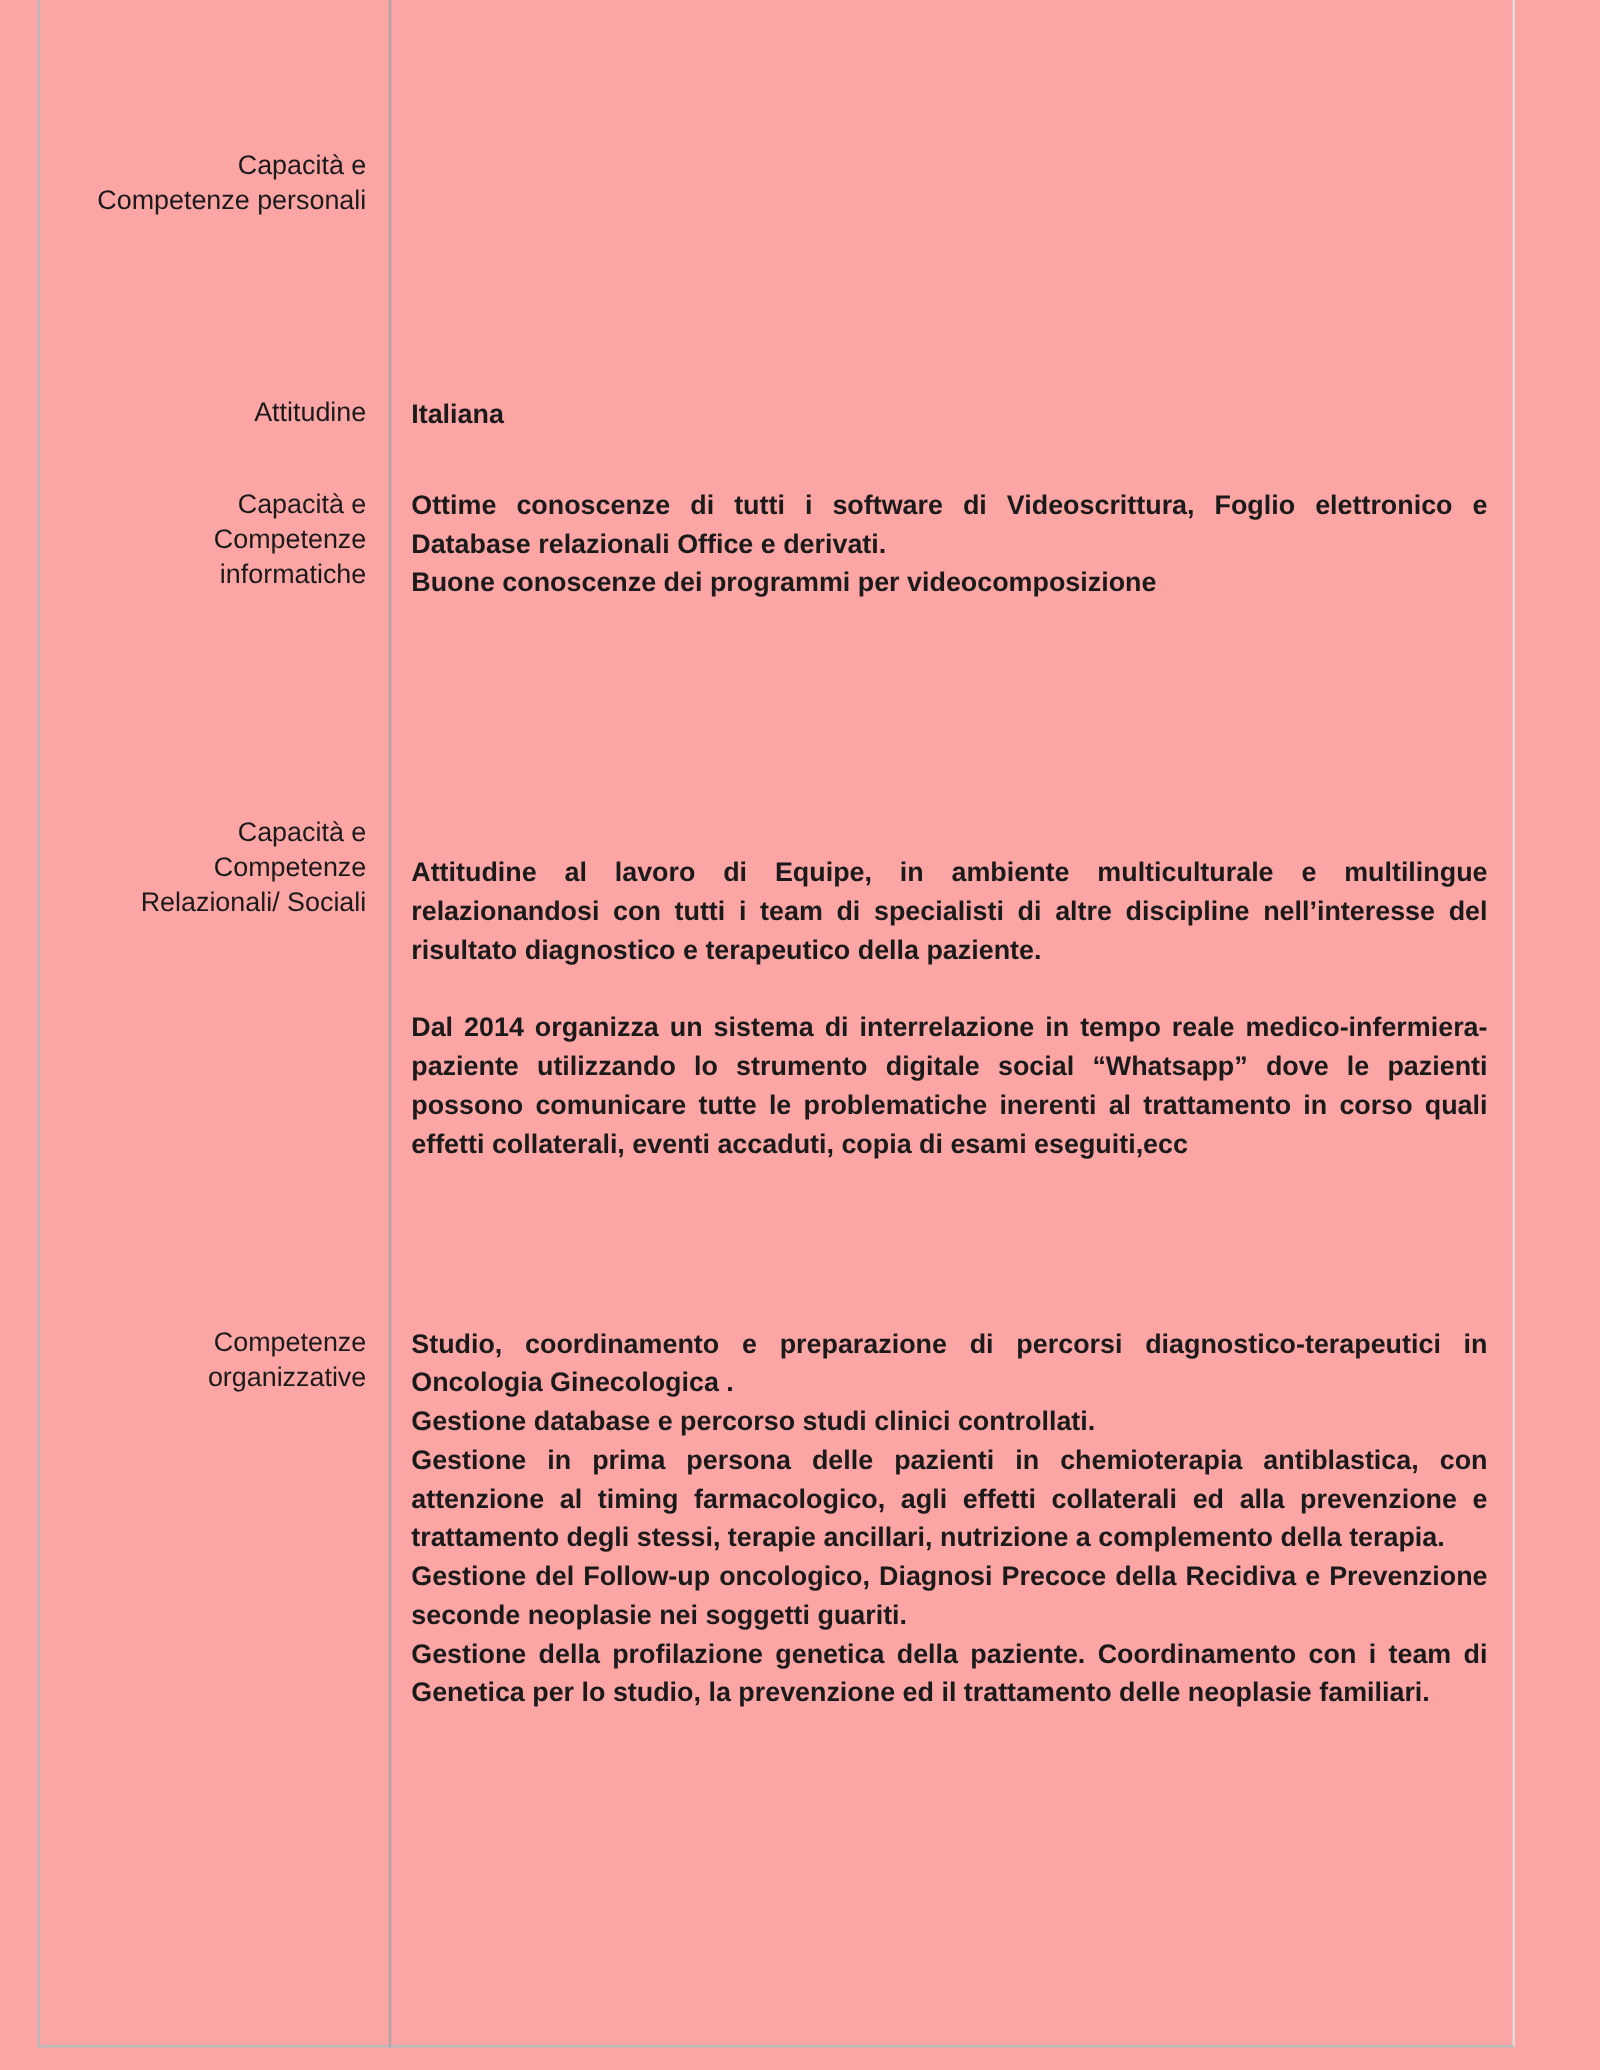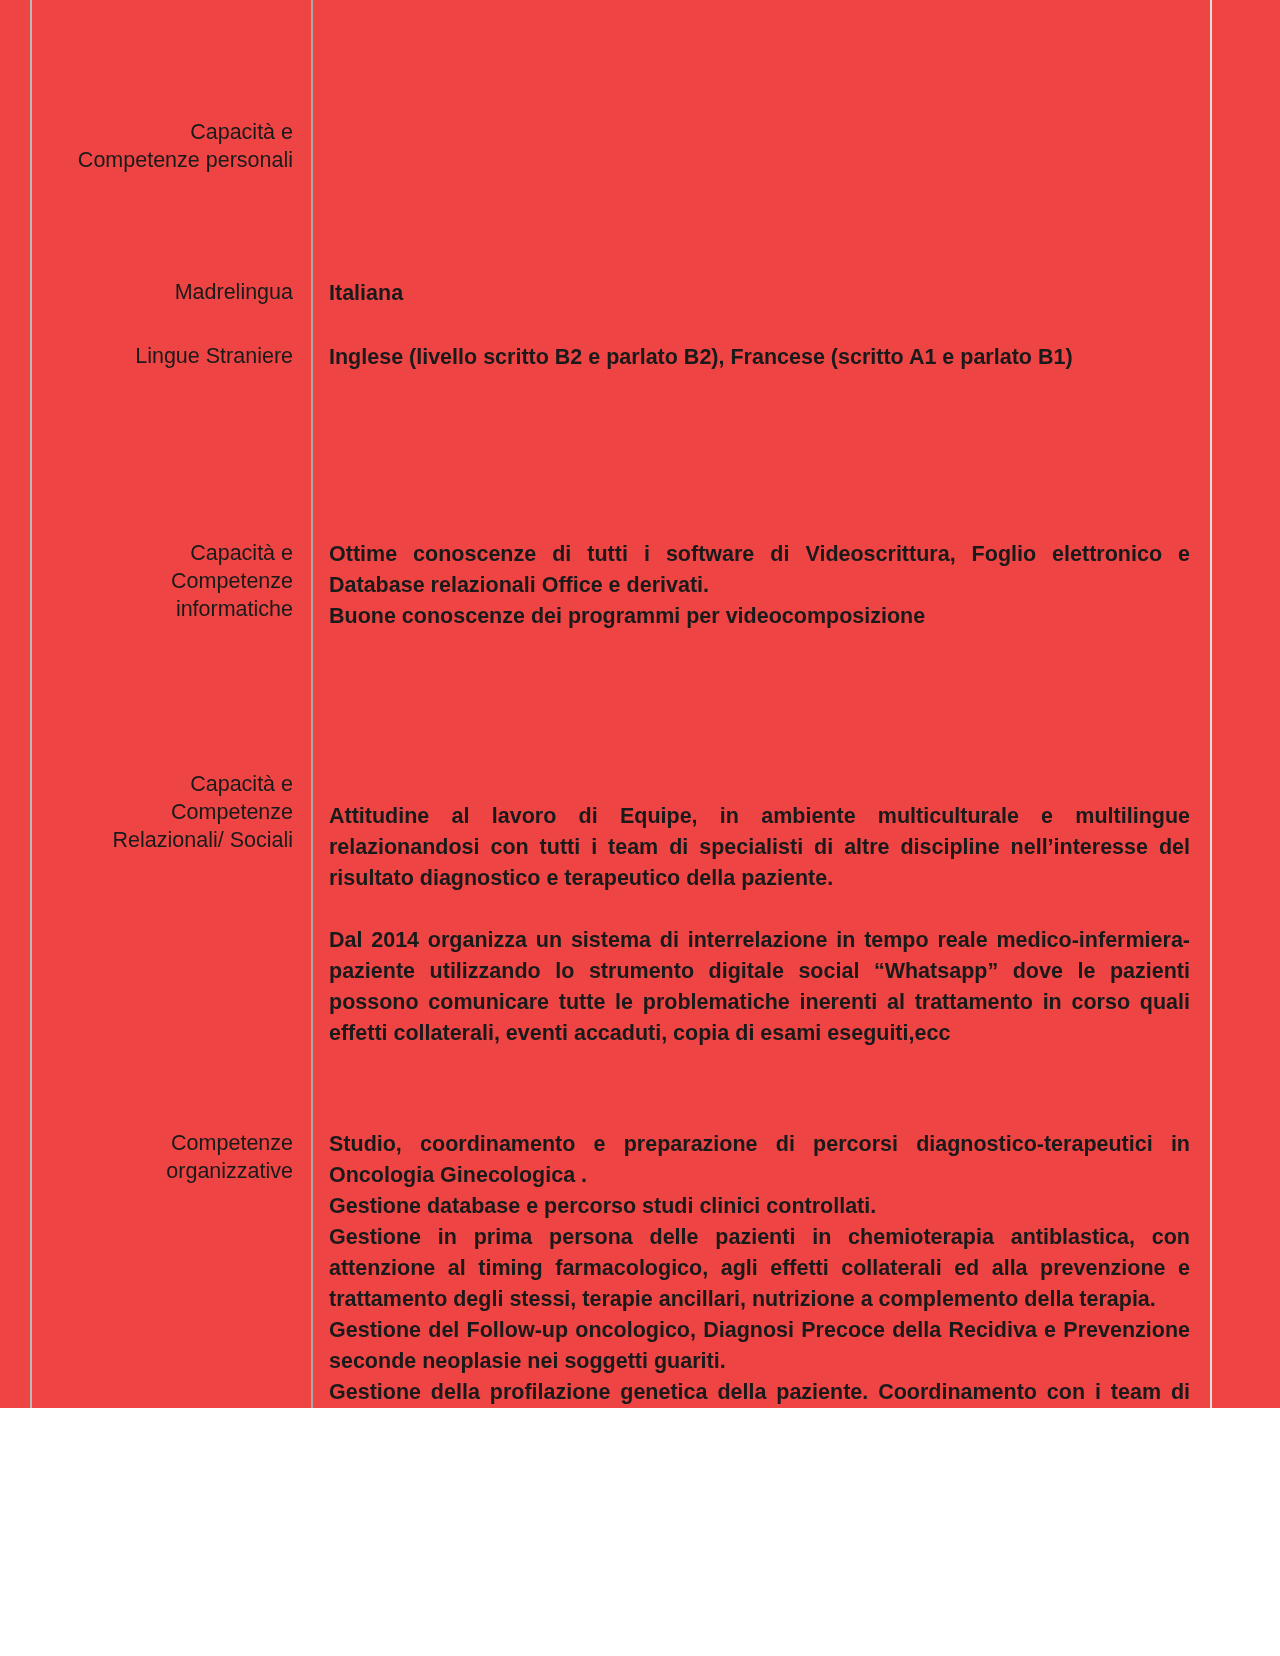--- a/index.html
+++ b/index.html
@@ -7,23 +7,23 @@
     padding: 0;
     background: #ffffff;
   }
   body {
     font-family: "Liberation Sans", sans-serif;
     color: #1a1a1a;
   }
   .page {
     position: relative;
     width: 1280px;
-    height: 1408px;
+    height: 1656px;
     box-sizing: border-box;
-    background: #ef4444;
+    background: #fca5a5;
     overflow: hidden;
   }
   
   .page-frame {
     position: absolute;
     left: 30px;
     top: 0;
     width: 1182px;
     height: 1638px;
     box-sizing: border-box;
@@ -88,28 +88,24 @@
 
   <table class="cv-table">
     <tbody>
       <tr class="r-personali">
         <td class="label-cell">Capacità e
 Competenze personali</td>
         <td class="value-cell plain"></td>
       </tr>
 
       <tr class="r-madrelingua">
-        <td class="label-cell">Madrelingua</td>
+        <td class="label-cell">Attitudine</td>
         <td class="value-cell plain">Italiana</td>
       </tr>
 
-      <tr class="r-lingue">
-        <td class="label-cell">Lingue Straniere</td>
-        <td class="value-cell plain">Inglese (livello scritto B2 e parlato B2), Francese (scritto A1 e parlato B1)</td>
-      </tr>
 
       <tr class="r-informatiche">
         <td class="label-cell">Capacità e
 Competenze
 informatiche</td>
         <td class="value-cell">Ottime conoscenze di tutti i software di Videoscrittura, Foglio elettronico e Database relazionali Office e derivati.
 Buone conoscenze dei programmi per videocomposizione</td>
       </tr>
 
       <tr class="r-relazionali">

